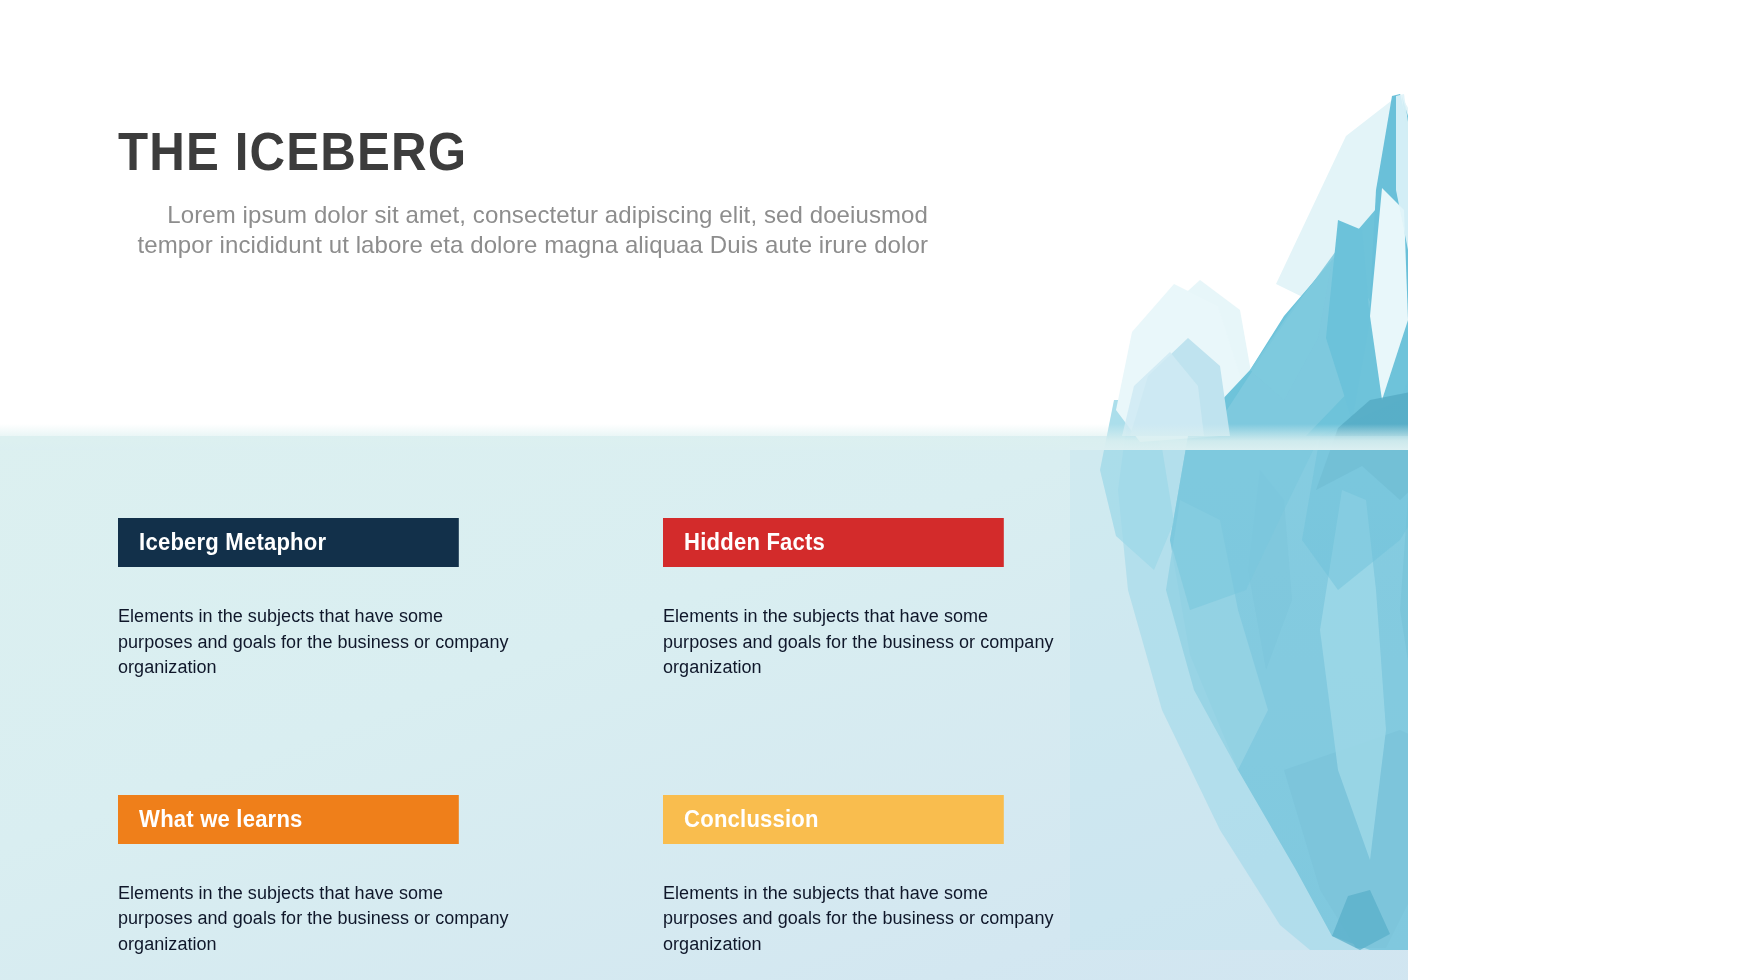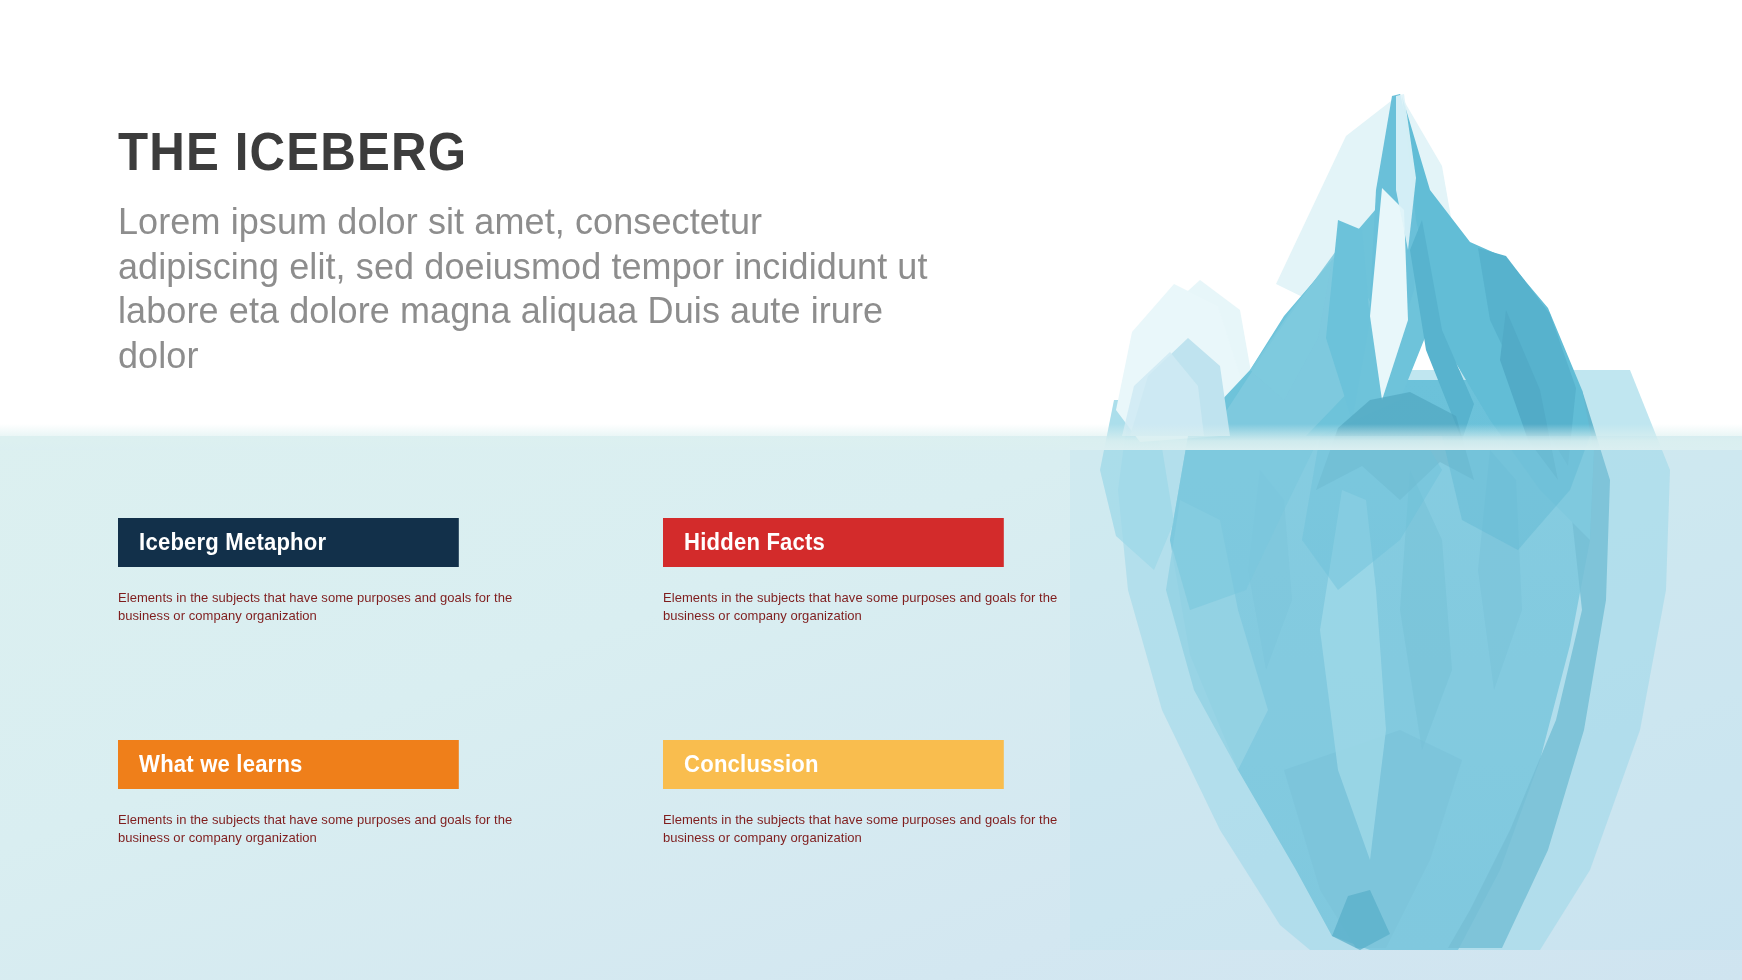--- a/index.html
+++ b/index.html
@@ -4,21 +4,21 @@
 <style>
   * { margin:0; padding:0; box-sizing:border-box; }
   html,body { width:1742px; height:980px; overflow:hidden; }
   body {
     font-family:"Liberation Sans", sans-serif;
     background:#ffffff;
     position:relative;
   }
 
   
-  #stage { position:absolute; inset:0; width:1742px; height:980px; overflow:hidden; }
+  #stage { position:absolute; inset:0; width:1408px; height:980px; overflow:hidden; }
 
   .sky {
     position:absolute; left:0; top:0; width:1742px; height:436px;
     background:#ffffff;
   }
   .sea {
     position:absolute; left:0; top:436px; width:1742px; height:544px;
     background:linear-gradient(160deg,#dcf0f0 0%, #d9eef1 35%, #d3e7f1 75%, #cfe4f0 100%);
   }
   .sea-haze {
@@ -35,26 +35,27 @@
     letter-spacing:1.2px;
     color:#3c3c3c;
     line-height:1.06;
     font-stretch:condensed;
     transform:scaleX(.93);
     transform-origin:left center;
     white-space:nowrap;
   }
   .page-subtitle {
     margin-top:20px;
-    font-size:36px;
+    font-size:24px;
     line-height:1.24;
     color:#8d8d8d;
     font-weight:400;
     letter-spacing:.1px;
     max-width:810px;
+    text-align:right;
   }
 
   
   .cards {
     position:absolute;
     left:118px; top:518px;
     width:900px;
   }
   .card-row { display:flex; gap:180px;justify-content:space-between; }
   .card-row + .card-row { margin-top:114px; }
@@ -65,24 +66,24 @@
     padding-left:22px;
     color:#ffffff;
     font-size:23px;
     font-weight:700;
     letter-spacing:.2px;
     transform:scaleX(.96);
     transform-origin:left center;
     white-space:nowrap;
   }
   .card-body {
-    margin-top:22px;
-    font-size:13px;
+    margin-top:37px;
+    font-size:18px;
     line-height:1.42;
-    color:#7f1d1d;
+    color:#0f172a;
     letter-spacing:.05px;
     width:395px;
   }
 
   
   .iceberg { position:absolute; left:1070px; top:70px; width:672px; height:880px; }
   .iceberg svg { display:block; width:100%; height:100%; }
 </style>
 </head>
 <body>

